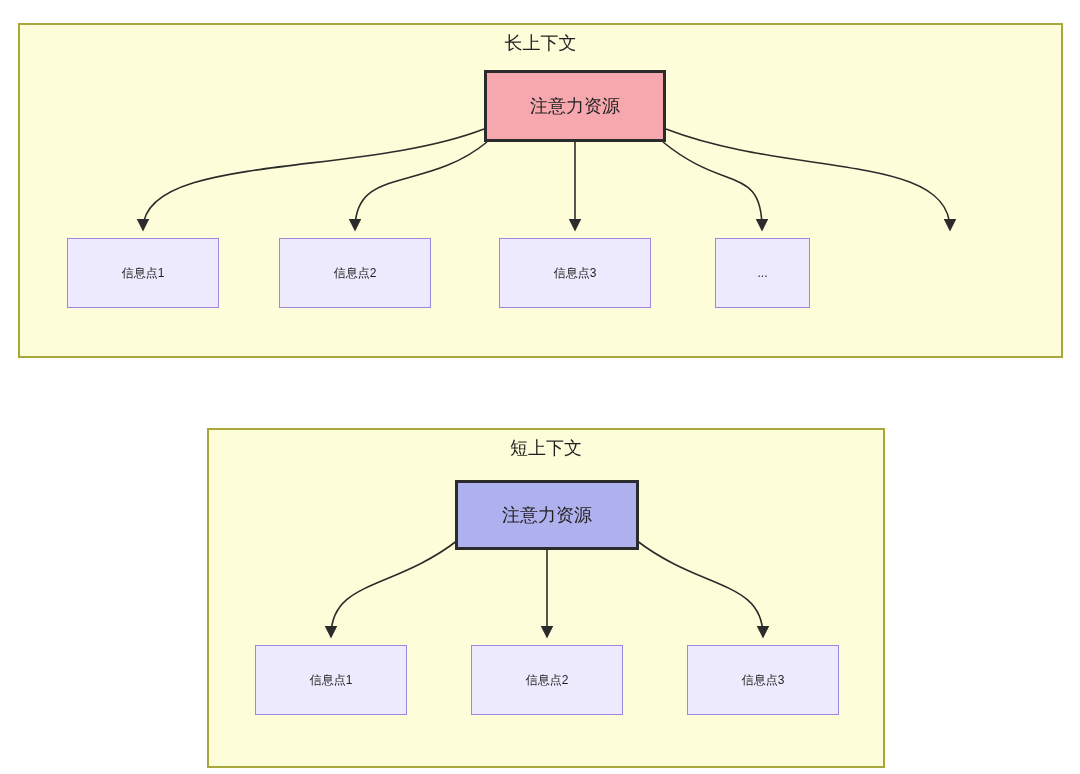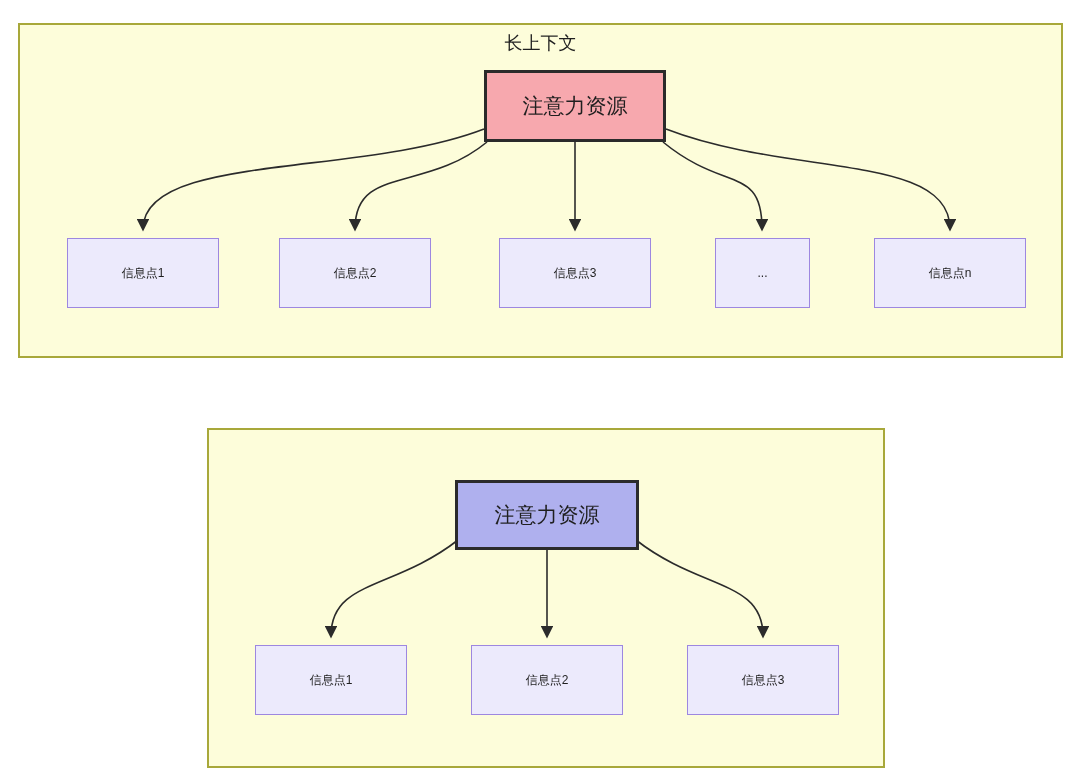--- a/index.html
+++ b/index.html
@@ -45,21 +45,21 @@
     stroke-width: 1.6;
   }
   .arrow-head { fill: var(--arrow, #2B2B2B); }
   .root-box {
     position: absolute;
     box-sizing: border-box;
     border: 3px solid var(--root-border, #2B2B2B);
     display: flex;
     align-items: center;
     justify-content: center;
-    font-size: 21px;
+    font-size: 18px;
     color: var(--text, #1F1F1F);
   }
   .root-long  { left: 464px; top: 45px; width: 182px; height: 72px; background: var(--root-long-fill, #F7A8AE); }
   .root-short { left: 246px; top: 50px; width: 184px; height: 70px; background: var(--root-short-fill, #AFB0EE); }
   .node {
     position: absolute;
     box-sizing: border-box;
     height: 70px;
     background: var(--node-fill, #ECEAFC);
     border: 1.5px solid var(--node-border, #9D87E0);
@@ -92,35 +92,35 @@
     </svg>
 
     <div class="panel-title">长上下文</div>
 
     <div class="root-box root-long">注意力资源</div>
 
     <div class="node" style="left:47px;  width:152px;">信息点1</div>
     <div class="node" style="left:259px; width:152px;">信息点2</div>
     <div class="node" style="left:479px; width:152px;">信息点3</div>
     <div class="node" style="left:695px; width:95px;">...</div>
-    <div class="node" style="left:854px; width:152px;">信息点n</div>
   </section>
 
   <section class="panel panel-short">
     <svg class="arrows" width="678" height="340" viewBox="0 0 678 340">
       <defs>
         <marker id="ah-short" viewBox="0 0 10 10" refX="8" refY="5" markerWidth="8" markerHeight="8" orient="auto">
           <path d="M0,0 L10,5 L0,10 z" class="arrow-head" fill="#2B2B2B"></path>
         </marker>
       </defs>
       <path class="arrow" marker-end="url(#ah-short)" d="M249 110 C185 160, 122 150, 122 206"></path>
       <path class="arrow" marker-end="url(#ah-short)" d="M338 120 L338 206"></path>
       <path class="arrow" marker-end="url(#ah-short)" d="M427 110 C491 160, 554 150, 554 206"></path>
     </svg>
 
+    <div class="panel-title">短上下文</div>
 
     <div class="root-box root-short">注意力资源</div>
 
     <div class="node" style="left:46px;  width:152px;">信息点1</div>
     <div class="node" style="left:262px; width:152px;">信息点2</div>
     <div class="node" style="left:478px; width:152px;">信息点3</div>
   </section>
 
 </div>
 

